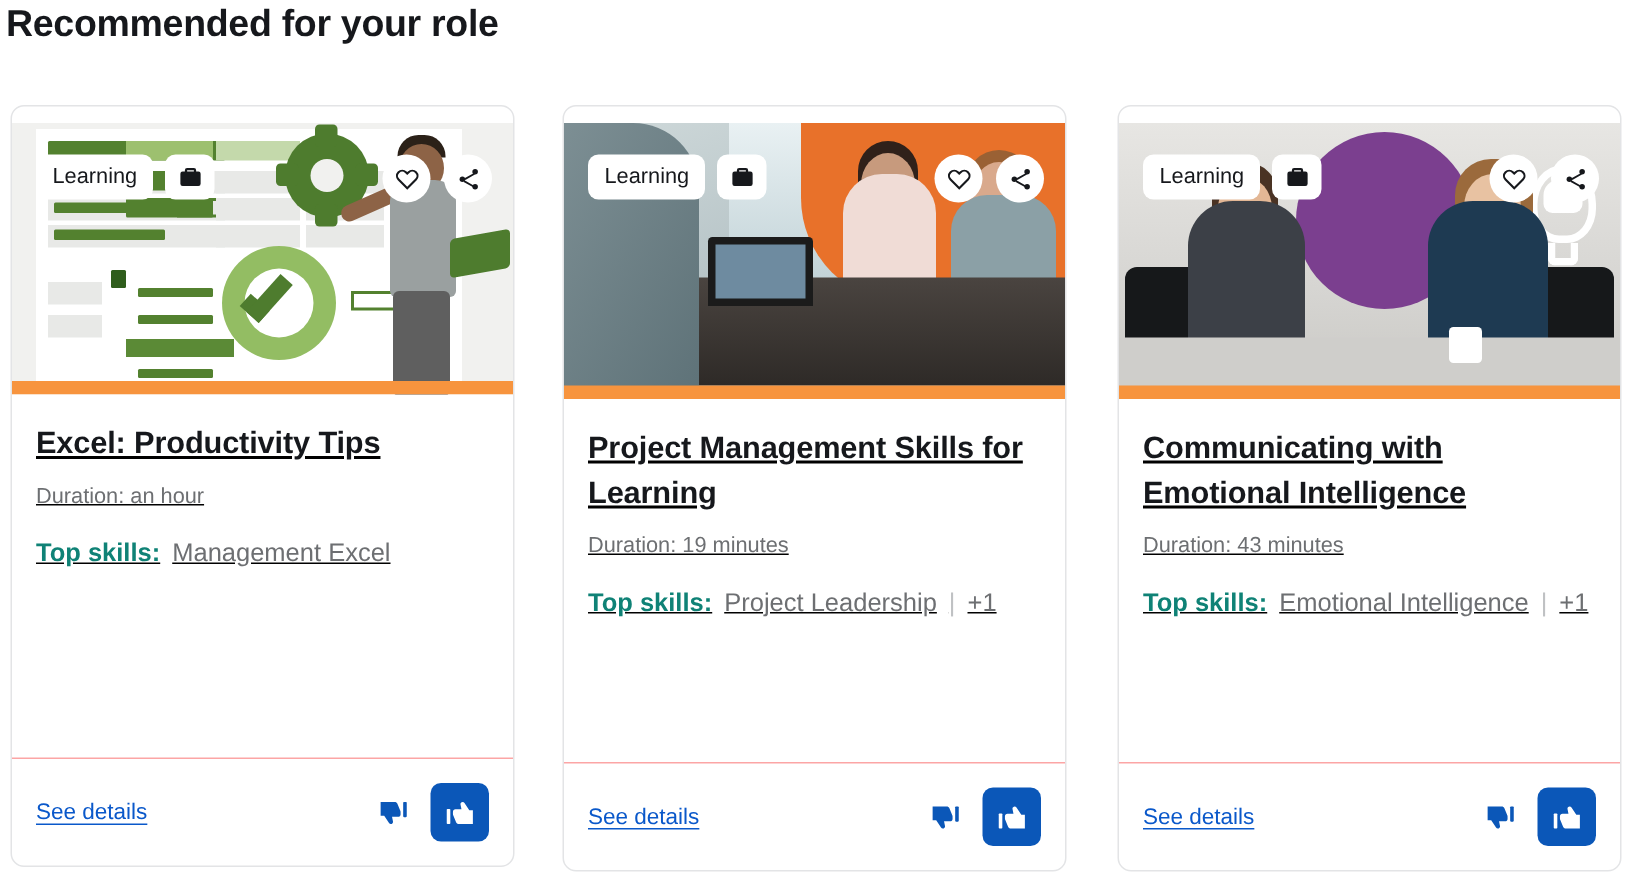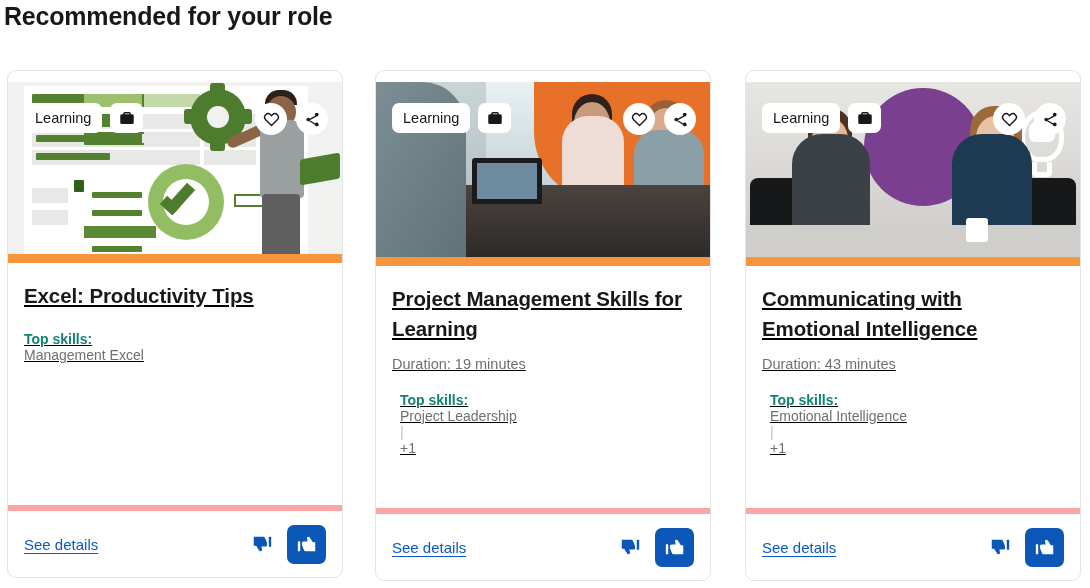--- a/index.html
+++ b/index.html
@@ -131,29 +131,29 @@
     display: flex; align-items: center; justify-content: center;
   }
 
   
   .body { padding: 18px 16px 0 16px; flex: 1; text-decoration: underline; }
   .card-title {
     font-size: 20.5px; font-weight: 600; color: #16181c;
     line-height: 1.46; letter-spacing: -0.1px;
   }
   .duration { margin-top: 12px; font-size: 14.5px; color: #6d6f72; }
-  .skills { margin-top: 20px; font-size: 14px; display: flex; align-items: baseline; flex-wrap: wrap; flex-direction: column; }
+  .skills { margin-top: 20px; font-size: 17px; display: flex; align-items: baseline; flex-wrap: wrap; }
   .skills-label { color: #0f8276; font-weight: 700; margin-right: 8px; }
   .skills-value { color: #6d6f72; }
   .skills-sep { color: #bfc1c3; margin: 0 8px; }
   .skills-more { color: #6d6f72; }
 
   
   .footer {
-    border-top: 6px solid #fca5a5;
+    border-top: 1px solid #fca5a5;
     height: 72px; padding: 0 16px;
     display: flex; align-items: center; justify-content: space-between;
   }
   .see-details {
     font-size: 15px; color: #0a58ca; text-decoration: underline;
     text-underline-offset: 3px; cursor: pointer;
   }
   .fb-group { display: flex; align-items: center; gap: 12px; }
   .thumb-down { width: 26px; height: 26px; display: flex; align-items: center; justify-content: center; cursor: pointer; }
   .thumb-up-btn {
@@ -241,20 +241,21 @@
               <path d="M8 11l9-5 .8 1.6-9 5zm0 2l9 5-.8 1.6-9-5z"></path>
             </svg>
           </div>
         </div>
 
         <div class="accent-bar"></div>
       </div>
 
       <div class="body">
         <div class="card-title">Excel: Productivity Tips</div>
+        <div class="duration">Duration: an hour</div>
         <div class="skills">
           <span class="skills-label">Top skills:</span>
           <span class="skills-value">Management Excel</span>
         </div>
       </div>
 
       <div class="footer">
         <span class="see-details">See details</span>
         <div class="fb-group">
           <div class="thumb-down">

